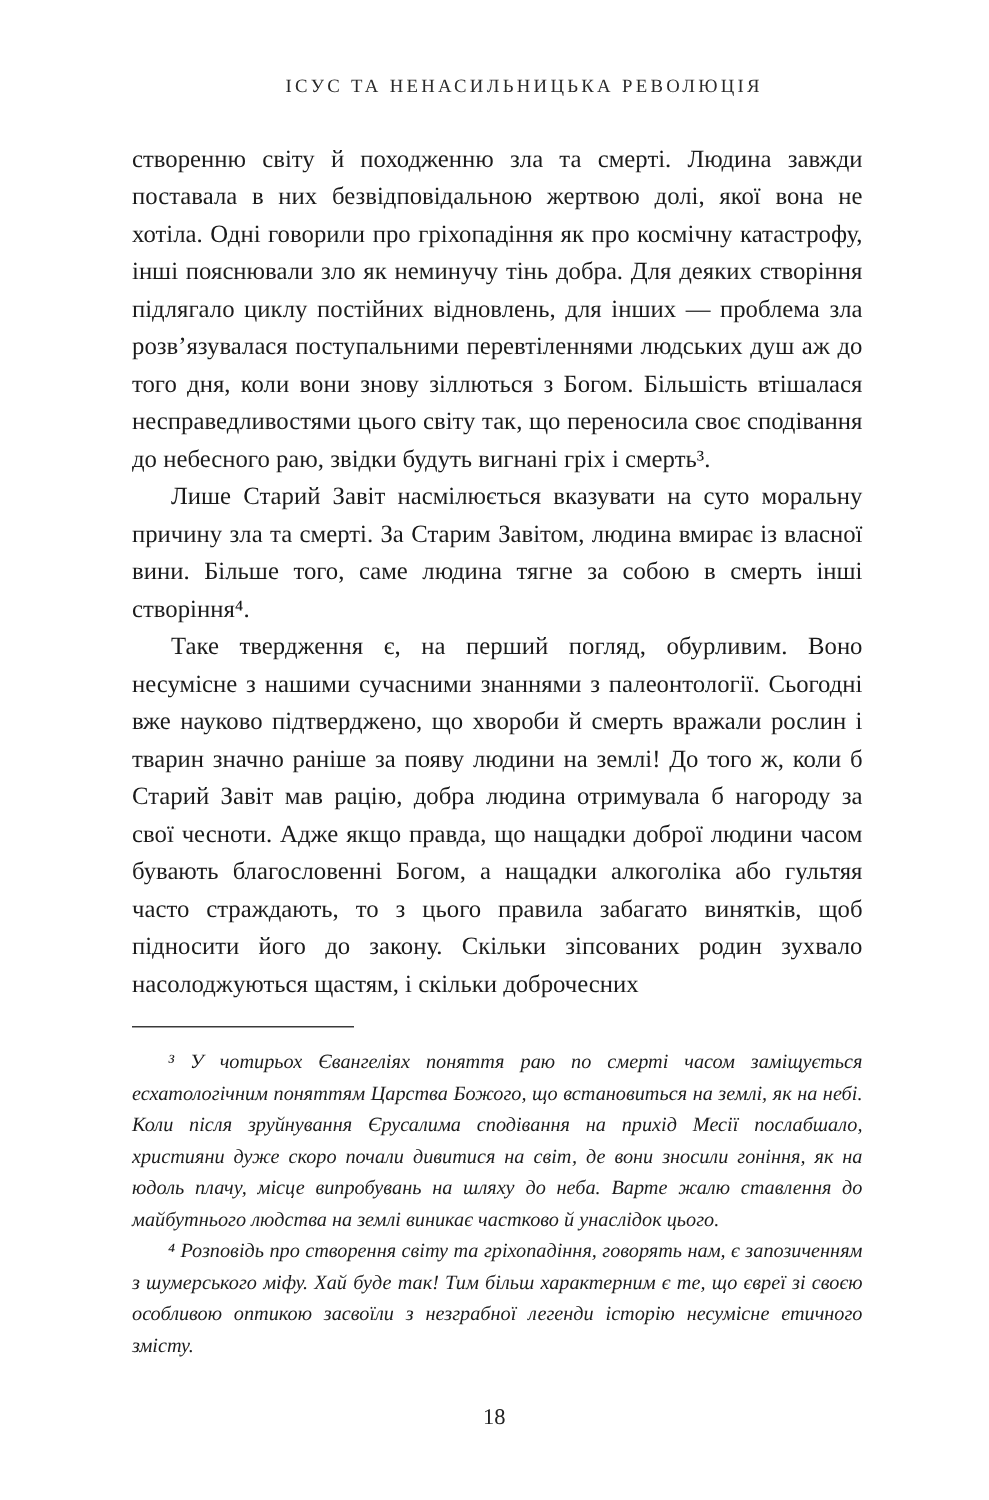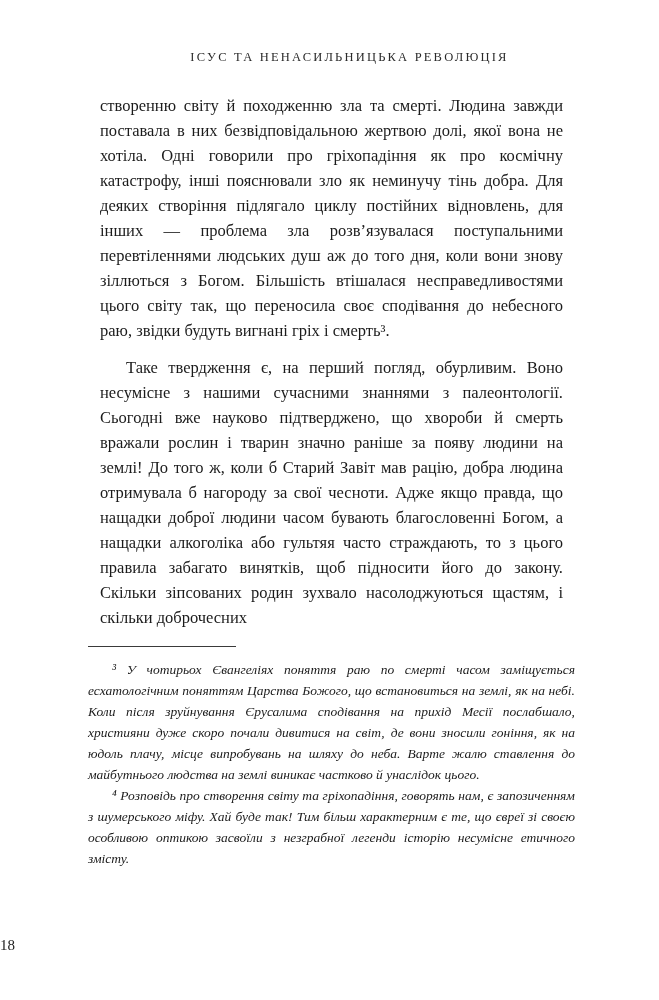--- a/index.html
+++ b/index.html
@@ -25,21 +25,21 @@
     padding-left: 40px;
   }
   .body-text {
     margin: 28px 84px 0 88px;
     font-size: 16.5px;
     line-height: 25px;
     text-align: justify;
     hyphens: auto;
   }
   .para {
-    margin: 12px;
+    margin: 0;
     text-indent: 26px;
   }
   .para.no-indent {
     text-indent: 0;
   }
   .footnote-sep {
     margin: 16px 0 12px 88px;
     width: 148px;
     border-top: 1px solid #3a3a3a;
     height: 0;
@@ -54,33 +54,35 @@
   .footnote {
     margin: 0;
     text-indent: 24px;
     font-style: italic;
   }
   .page-number {
     position: absolute;
     bottom: 46px;
     left: 0;
     width: 100%;
+    text-align: center;
     font-size: 15px;
     color: #222222;
   }
 </style>
 </head>
 <body>
 
 <div class="page">
 
   <div class="running-header">ІСУС ТА НЕНАСИЛЬНИЦЬКА РЕВОЛЮЦІЯ</div>
 
   <div class="body-text">
     <p class="para no-indent">створенню світу й походженню зла та смерті. Людина завжди поставала в них безвідповідальною жертвою долі, якої вона не хотіла. Одні говорили про гріхопадіння як про космічну катастрофу, інші пояснювали зло як неминучу тінь добра. Для деяких створіння підлягало циклу постійних відновлень, для інших — проблема зла розв’язувалася поступальними перевтіленнями людських душ аж до того дня, коли вони знову зіллються з Богом. Більшість втішалася несправедливостями цього світу так, що переносила своє сподівання до небесного раю, звідки будуть вигнані гріх і смерть³.</p>
+    <p class="para">Лише Старий Завіт насмілюється вказувати на суто моральну причину зла та смерті. За Старим Завітом, людина вмирає із власної вини. Більше того, саме людина тягне за собою в смерть інші створіння⁴.</p>
     <p class="para">Таке твердження є, на перший погляд, обурливим. Воно несумісне з нашими сучасними знаннями з палеонтології. Сьогодні вже науково підтверджено, що хвороби й смерть вражали рослин і тварин значно раніше за появу людини на землі! До того ж, коли б Старий Завіт мав рацію, добра людина отримувала б нагороду за свої чесноти. Адже якщо правда, що нащадки доброї людини часом бувають благословенні Богом, а нащадки алкоголіка або гультяя часто страждають, то з цього правила забагато винятків, щоб підносити його до закону. Скільки зіпсованих родин зухвало насолоджуються щастям, і скільки доброчесних</p>
   </div>
 
   <div class="footnote-sep"></div>
 
   <div class="footnotes">
     <p class="footnote">³ У чотирьох Євангеліях поняття раю по смерті часом заміщується есхатологічним поняттям Царства Божого, що встановиться на землі, як на небі. Коли після зруйнування Єрусалима сподівання на прихід Месії послабшало, християни дуже скоро почали дивитися на світ, де вони зносили гоніння, як на юдоль плачу, місце випробувань на шляху до неба. Варте жалю ставлення до майбутнього людства на землі виникає частково й унаслідок цього.</p>
     <p class="footnote">⁴ Розповідь про створення світу та гріхопадіння, говорять нам, є запозиченням з шумерського міфу. Хай буде так! Тим більш характерним є те, що євреї зі своєю особливою оптикою засвоїли з незграбної легенди історію несумісне етичного змісту.</p>
   </div>
 

